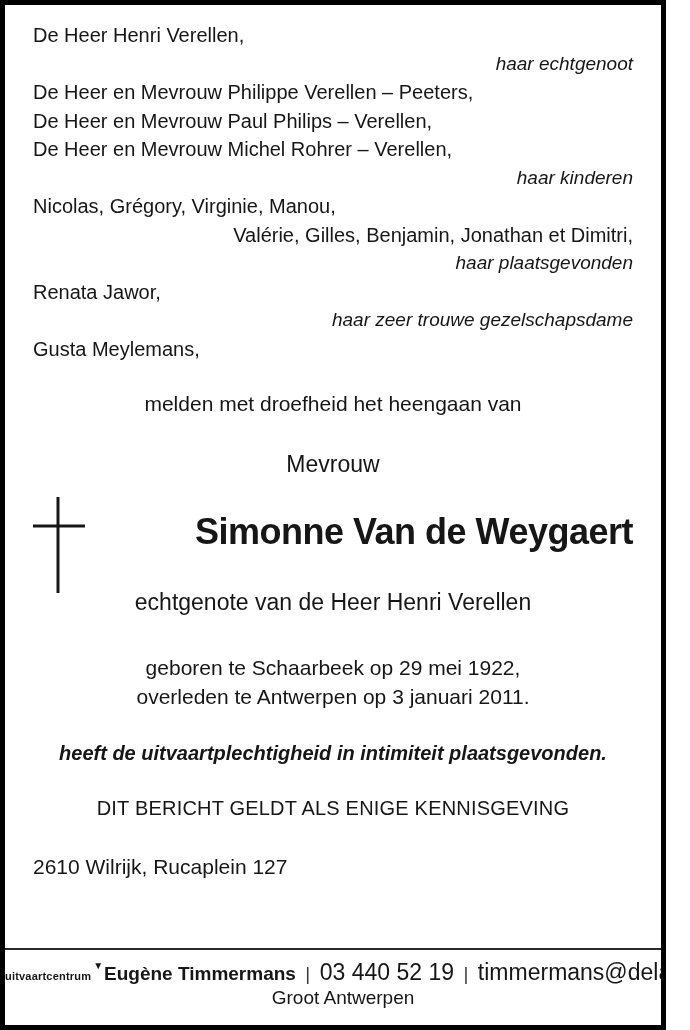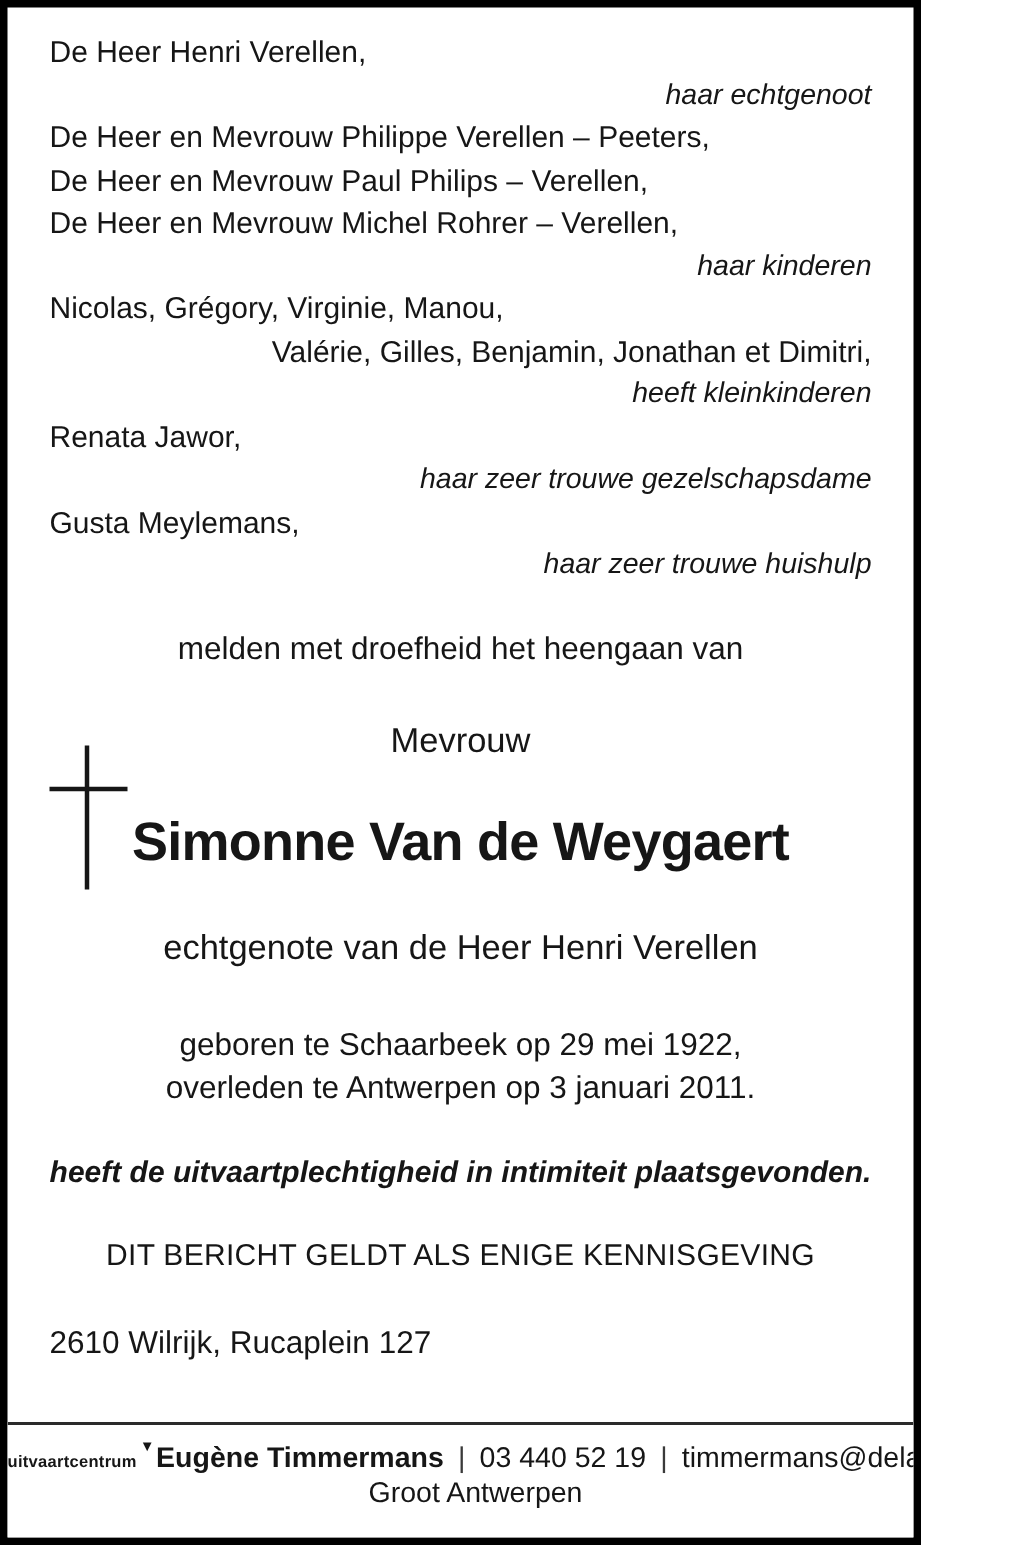--- a/index.html
+++ b/index.html
@@ -1,39 +1,39 @@
 <!DOCTYPE html>
 <html><head>
 <meta charset="utf-8">
 <style>
   html, body { margin: 0; padding: 0; background: #ffffff; }
   .page {
     position: relative;
-    width: 614px;
+    width: 666px;
     height: 1030px;
     box-sizing: border-box;
     border: 5px solid #000000;
     background: #ffffff;
     color: #161616;
     font-family: "Liberation Sans", "DejaVu Sans", sans-serif;
     overflow: hidden;
   }
   .content { padding: 16px 28px 0 28px; }
 
   
   .fl { font-size: 20px; line-height: 28.5px; white-space: nowrap; }
   .fl.left { text-align: left; }
   .fl.indent { text-align: right; padding-left: 54px; }
   .fl.right { text-align: right; font-style: italic; font-size: 19px; }
 
   .center { text-align: center; }
 
   .intro { margin-top: 28px; font-size: 21px; line-height: 26px; }
   .honorific { margin-top: 34px; font-size: 23px; line-height: 26px; }
-  .name { margin-top: 34px; font-size: 36px; line-height: 42px; font-weight: bold; letter-spacing: -0.5px; }
+  .name { margin-top: 34px; font-size: 36px; line-height: 42px; font-weight: bold; letter-spacing: -0.5px; text-align: right; }
   .spouse { margin-top: 36px; font-size: 23px; line-height: 27px; }
   .dates { margin-top: 37px; font-size: 21px; line-height: 29px; }
   .wish { margin-top: 28px; font-size: 20px; line-height: 28px; font-weight: bold; font-style: italic; }
   .notice { margin-top: 29px; font-size: 20px; line-height: 25px; letter-spacing: 0.2px; }
   .address { margin-top: 33px; font-size: 21px; line-height: 26px; text-align: left; }
 
   
   .cross { position: absolute; left: 27px; top: 491px; }
 
   
@@ -42,43 +42,42 @@
     left: 0; right: 0; bottom: 0;
     height: 75px;
     border-top: 2px solid #2a2a2a;
     background: #ffffff;
   }
   .footer-row { margin-top: 9px; text-align: center; white-space: nowrap; }
   .f-label { font-size: 11px; font-weight: bold; letter-spacing: 0.2px; }
   .f-tri { font-size: 10px; vertical-align: 11px; margin: 0 1px 0 2px; }
   .f-company { font-size: 19px; font-weight: bold; }
   .f-sep { font-size: 19px; color: #3a3a3a; margin: 0 5px; }
-  .f-phone, .f-email { font-size: 19px; }
+  .f-phone, .f-email { font-size: 23px; }
   .footer-region { text-align: center; font-size: 19px; line-height: 24px; padding-left: 20px; }
 </style>
 </head>
 <body>
 
 <div class="page">
   <div class="content">
 
     <div>
       <div class="fl left">De Heer Henri Verellen,</div>
       <div class="fl right">haar echtgenoot</div>
       <div class="fl left">De Heer en Mevrouw Philippe Verellen – Peeters,</div>
       <div class="fl left">De Heer en Mevrouw Paul Philips – Verellen,</div>
       <div class="fl left">De Heer en Mevrouw Michel Rohrer – Verellen,</div>
       <div class="fl right">haar kinderen</div>
       <div class="fl left">Nicolas, Grégory, Virginie, Manou,</div>
       <div class="fl indent">Valérie, Gilles, Benjamin, Jonathan et Dimitri,</div>
-      <div class="fl right">heeft kleinkinderen</div>
+      <div class="fl right">haar plaatsgevonden</div>
       <div class="fl left">Renata Jawor,</div>
       <div class="fl right">haar zeer trouwe gezelschapsdame</div>
       <div class="fl left">Gusta Meylemans,</div>
-      <div class="fl right">haar zeer trouwe huishulp</div>
     </div>
 
     <div class="intro center">melden met droefheid het heengaan van</div>
     <div class="honorific center">Mevrouw</div>
     <div class="name center">Simonne Van de Weygaert</div>
     <div class="spouse center">echtgenote van de Heer Henri Verellen</div>
 
     <div class="dates center">
       <div>geboren te Schaarbeek op 29 mei 1922,</div>
       <div>overleden te Antwerpen op 3 januari 2011.</div>

